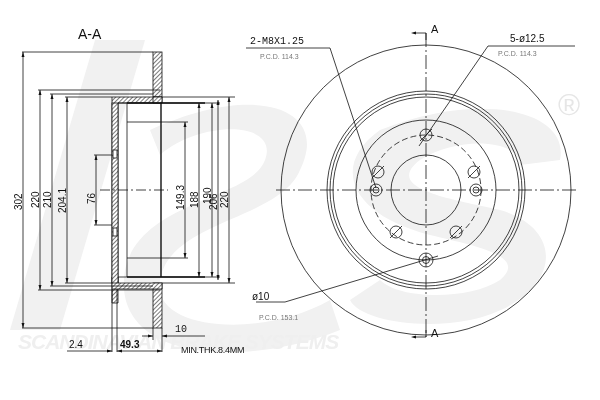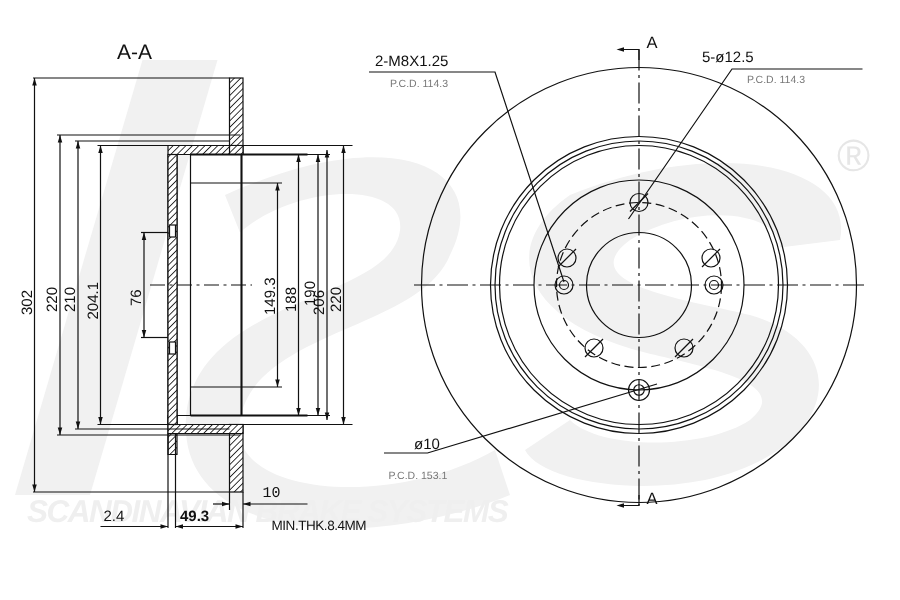--- a/index.html
+++ b/index.html
@@ -186,18 +186,18 @@
 <div class="lbl dim vert" style="left:190px; top:208px;">188</div>
 <div class="lbl dim vert" style="left:203px; top:204px;">190</div>
 <div class="lbl dim vert" style="left:209px; top:210px;">206</div>
 <div class="lbl dim vert" style="left:220px; top:208px;">220</div>
 
 <div class="lbl dim" style="left:69px; top:340px;">2.4</div>
 <div class="lbl dim" style="left:120px; top:340px;font-weight:bold;">49.3</div>
 <div class="lbl dim" style="left:175px; top:325px;font-family:Liberation Mono, monospace;">10</div>
 <div class="lbl" style="left:181px; top:346px; font-size:9px; letter-spacing:-0.3px;text-align:center;">MIN.THK.8.4MM</div>
 
-<div class="lbl callout" style="left:250px; top:37px;">2-M8X1.25</div>
+<div class="lbl callout" style="left:250px; top:37px;font-family:Liberation Mono, monospace;">2-M8X1.25</div>
 <div class="lbl small" style="left:260px; top:53px;">P.C.D. 114.3</div>
-<div class="lbl callout" style="left:468px; top:34px;">5-ø12.5</div>
+<div class="lbl callout" style="left:510px; top:34px;">5-ø12.5</div>
 <div class="lbl small" style="left:498px; top:50px;">P.C.D. 114.3</div>
-<div class="lbl callout" style="left:276px; top:292px;">ø10</div>
+<div class="lbl callout" style="left:252px; top:292px;">ø10</div>
 <div class="lbl small" style="left:259px; top:314px;">P.C.D. 153.1</div>
 
 </body></html>

